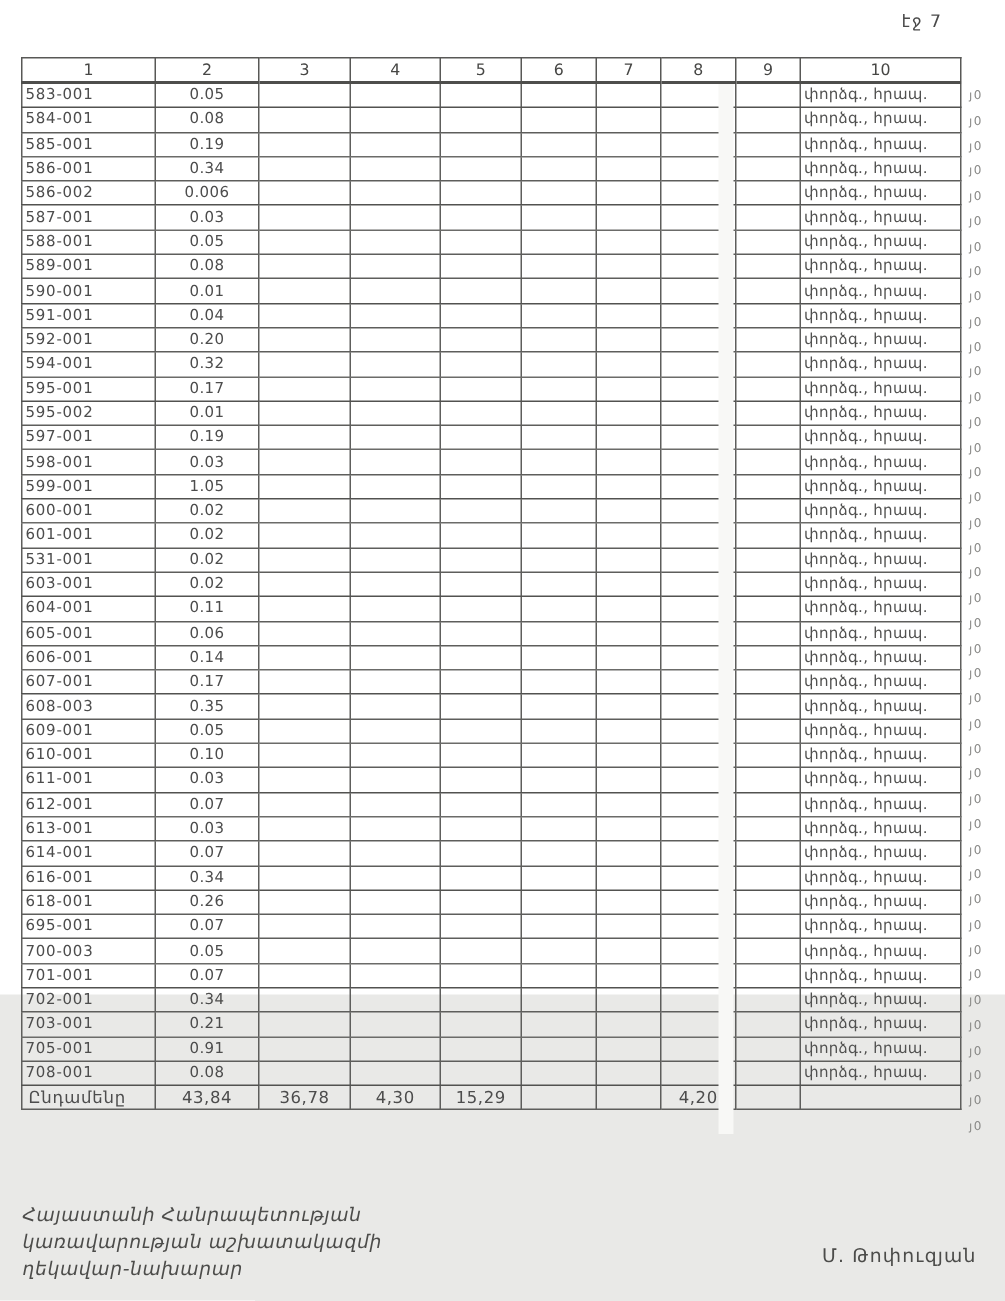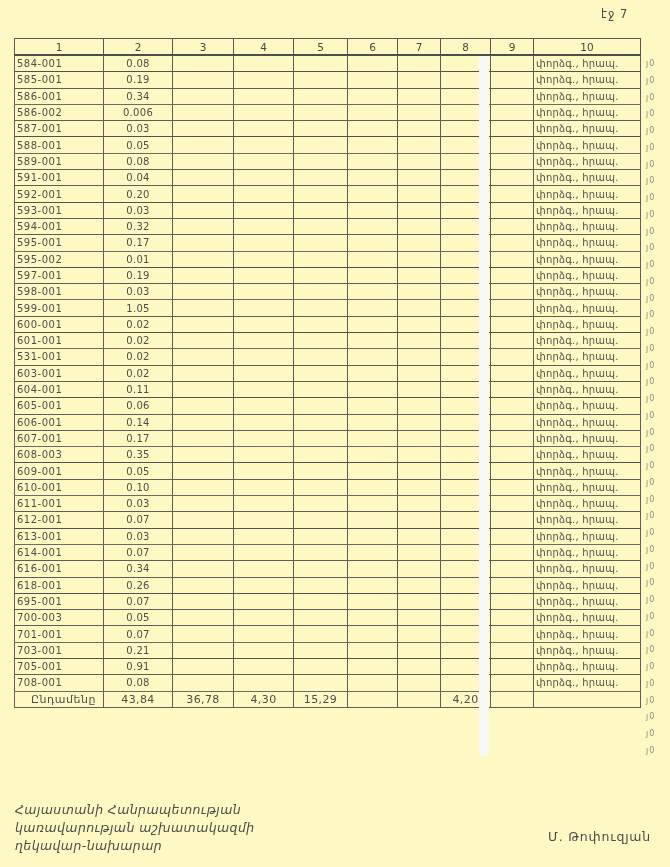--- a/index.html
+++ b/index.html
@@ -2,22 +2,22 @@
 <html><head>
 <meta charset="utf-8">
 <style>
   html,body{margin:0;padding:0;}
   body{
     width:670px;height:867px;overflow:hidden;
     background:#e9e9e7;
     font-family:"DejaVu Sans",sans-serif;
   }
   .page{
-    position:relative;width:670px;height:867px;
-    background:#fef9c3;
+    position:relative;width:670px;height:663px;
+    background:#ffffff;
     color:#4d4d4d;
   }
   .page-label{
     position:absolute;top:7px;left:601px;
     font-size:11.5px;color:#4a4a4a;letter-spacing:1px;
   }
   table.doc{
     position:absolute;left:14px;top:38px;width:626px;
     border-collapse:collapse;table-layout:fixed;
     font-size:10px;color:#4d4d4d;
@@ -36,21 +36,21 @@
   }
   td.code{padding-left:5px;letter-spacing:0.5px;text-align:left;}
   td.val{text-align:center;letter-spacing:0.3px;}
   td.note{padding-left:4px;font-size:10px;letter-spacing:0.2px;color:#515150;}
   tbody tr:nth-child(3n) td{border-bottom-color:#6b6b69;}
   tbody tr:nth-child(4n+1) td{border-bottom-color:#525250;}
   tfoot td{
     height:33px;font-size:11px;
     border-top:2px solid #4e4e4c;
   }
-  tfoot td.tlabel{padding-left:16px;letter-spacing:0.5px;}
+  tfoot td.tlabel{padding-left:4px;letter-spacing:0.5px;}
   tfoot td.tval{text-align:center;letter-spacing:0.4px;}
   
   .scan-gap{
     position:absolute;left:479px;top:56px;width:10px;height:700px;
     background:#f8f8f6;pointer-events:none;
   }
   .margin-marks{
     position:absolute;left:646px;top:56px;width:22px;
     display:flex;flex-direction:column;
   }
@@ -96,20 +96,32 @@
         <th>5</th>
         <th>6</th>
         <th>7</th>
         <th>8</th>
         <th>9</th>
         <th>10</th>
       </tr>
     </thead>
     <tbody>
         <tr>
+    <td class="code">583-001</td>
+    <td class="val">0.05</td>
+    <td></td>
+    <td></td>
+    <td></td>
+    <td></td>
+    <td></td>
+    <td></td>
+    <td></td>
+    <td class="note">փորձգ., հրապ.</td>
+  </tr>
+        <tr>
     <td class="code">584-001</td>
     <td class="val">0.08</td>
     <td></td>
     <td></td>
     <td></td>
     <td></td>
     <td></td>
     <td></td>
     <td></td>
     <td class="note">փորձգ., հրապ.</td>
@@ -180,20 +192,32 @@
     <td></td>
     <td></td>
     <td></td>
     <td></td>
     <td></td>
     <td></td>
     <td></td>
     <td class="note">փորձգ., հրապ.</td>
   </tr>
         <tr>
+    <td class="code">590-001</td>
+    <td class="val">0.01</td>
+    <td></td>
+    <td></td>
+    <td></td>
+    <td></td>
+    <td></td>
+    <td></td>
+    <td></td>
+    <td class="note">փորձգ., հրապ.</td>
+  </tr>
+        <tr>
     <td class="code">591-001</td>
     <td class="val">0.04</td>
     <td></td>
     <td></td>
     <td></td>
     <td></td>
     <td></td>
     <td></td>
     <td></td>
     <td class="note">փորձգ., հրապ.</td>
@@ -204,32 +228,20 @@
     <td></td>
     <td></td>
     <td></td>
     <td></td>
     <td></td>
     <td></td>
     <td></td>
     <td class="note">փորձգ., հրապ.</td>
   </tr>
         <tr>
-    <td class="code">593-001</td>
-    <td class="val">0.03</td>
-    <td></td>
-    <td></td>
-    <td></td>
-    <td></td>
-    <td></td>
-    <td></td>
-    <td></td>
-    <td class="note">փորձգ., հրապ.</td>
-  </tr>
-        <tr>
     <td class="code">594-001</td>
     <td class="val">0.32</td>
     <td></td>
     <td></td>
     <td></td>
     <td></td>
     <td></td>
     <td></td>
     <td></td>
     <td class="note">փորձգ., հրապ.</td>
@@ -518,20 +530,32 @@
     <td></td>
     <td></td>
     <td></td>
     <td></td>
     <td></td>
     <td class="note">փորձգ., հրապ.</td>
   </tr>
         <tr>
     <td class="code">701-001</td>
     <td class="val">0.07</td>
+    <td></td>
+    <td></td>
+    <td></td>
+    <td></td>
+    <td></td>
+    <td></td>
+    <td></td>
+    <td class="note">փորձգ., հրապ.</td>
+  </tr>
+        <tr>
+    <td class="code">702-001</td>
+    <td class="val">0.34</td>
     <td></td>
     <td></td>
     <td></td>
     <td></td>
     <td></td>
     <td></td>
     <td></td>
     <td class="note">փորձգ., հրապ.</td>
   </tr>
         <tr>

